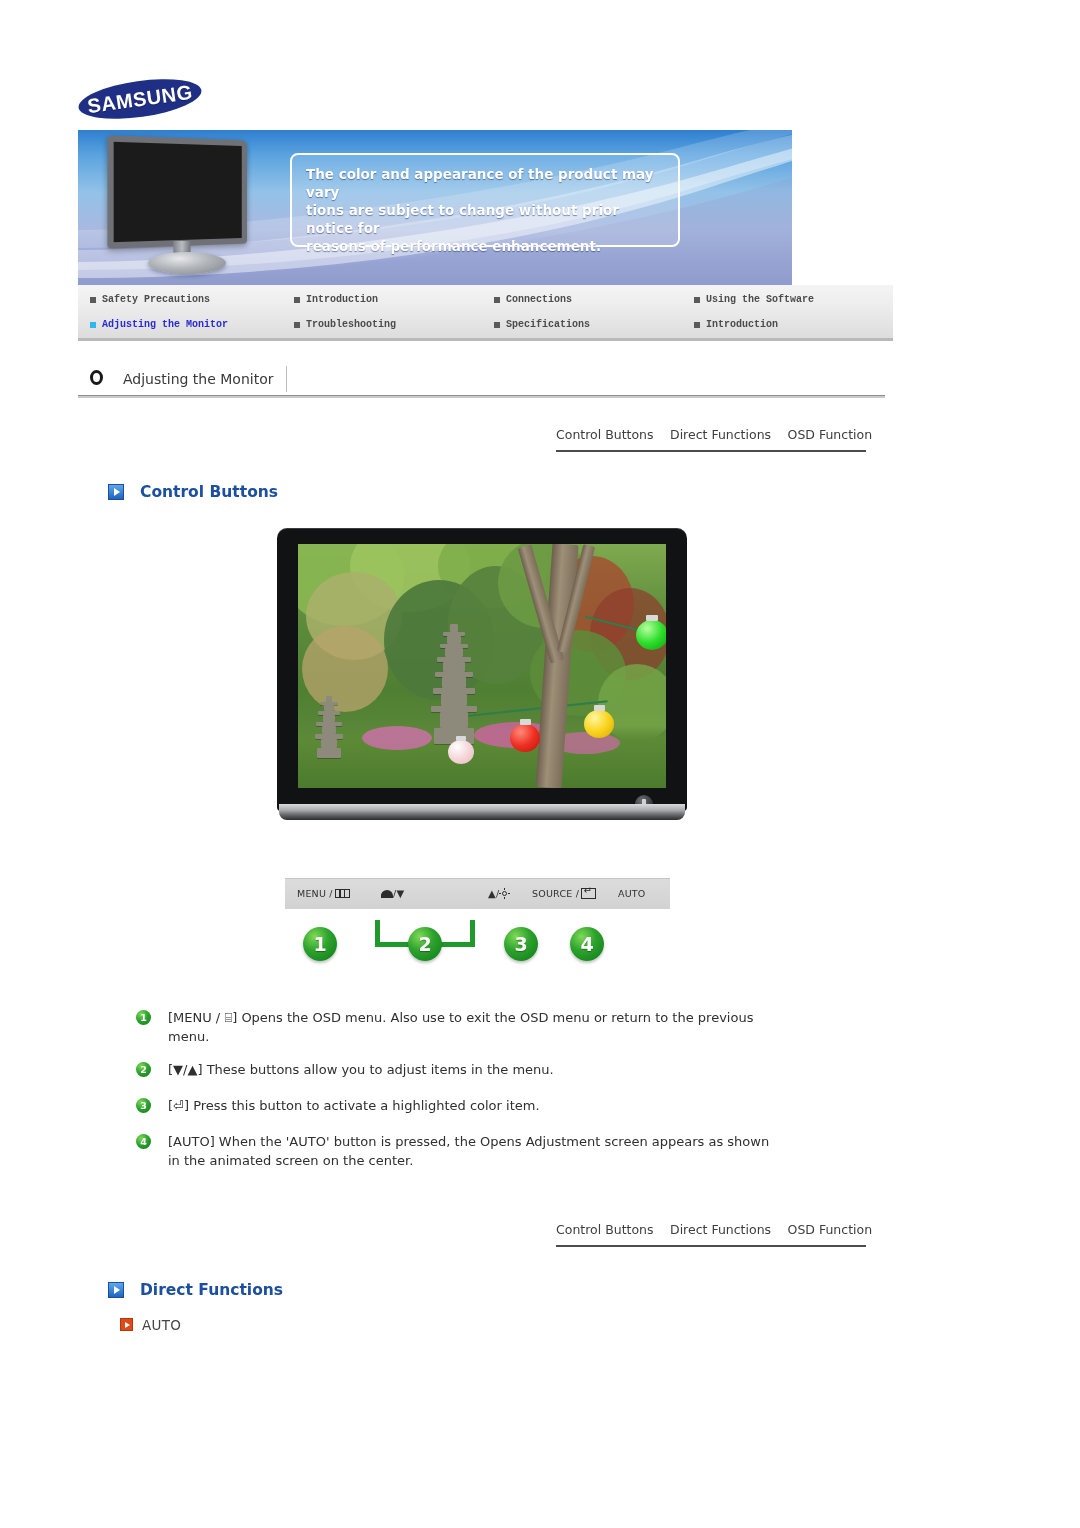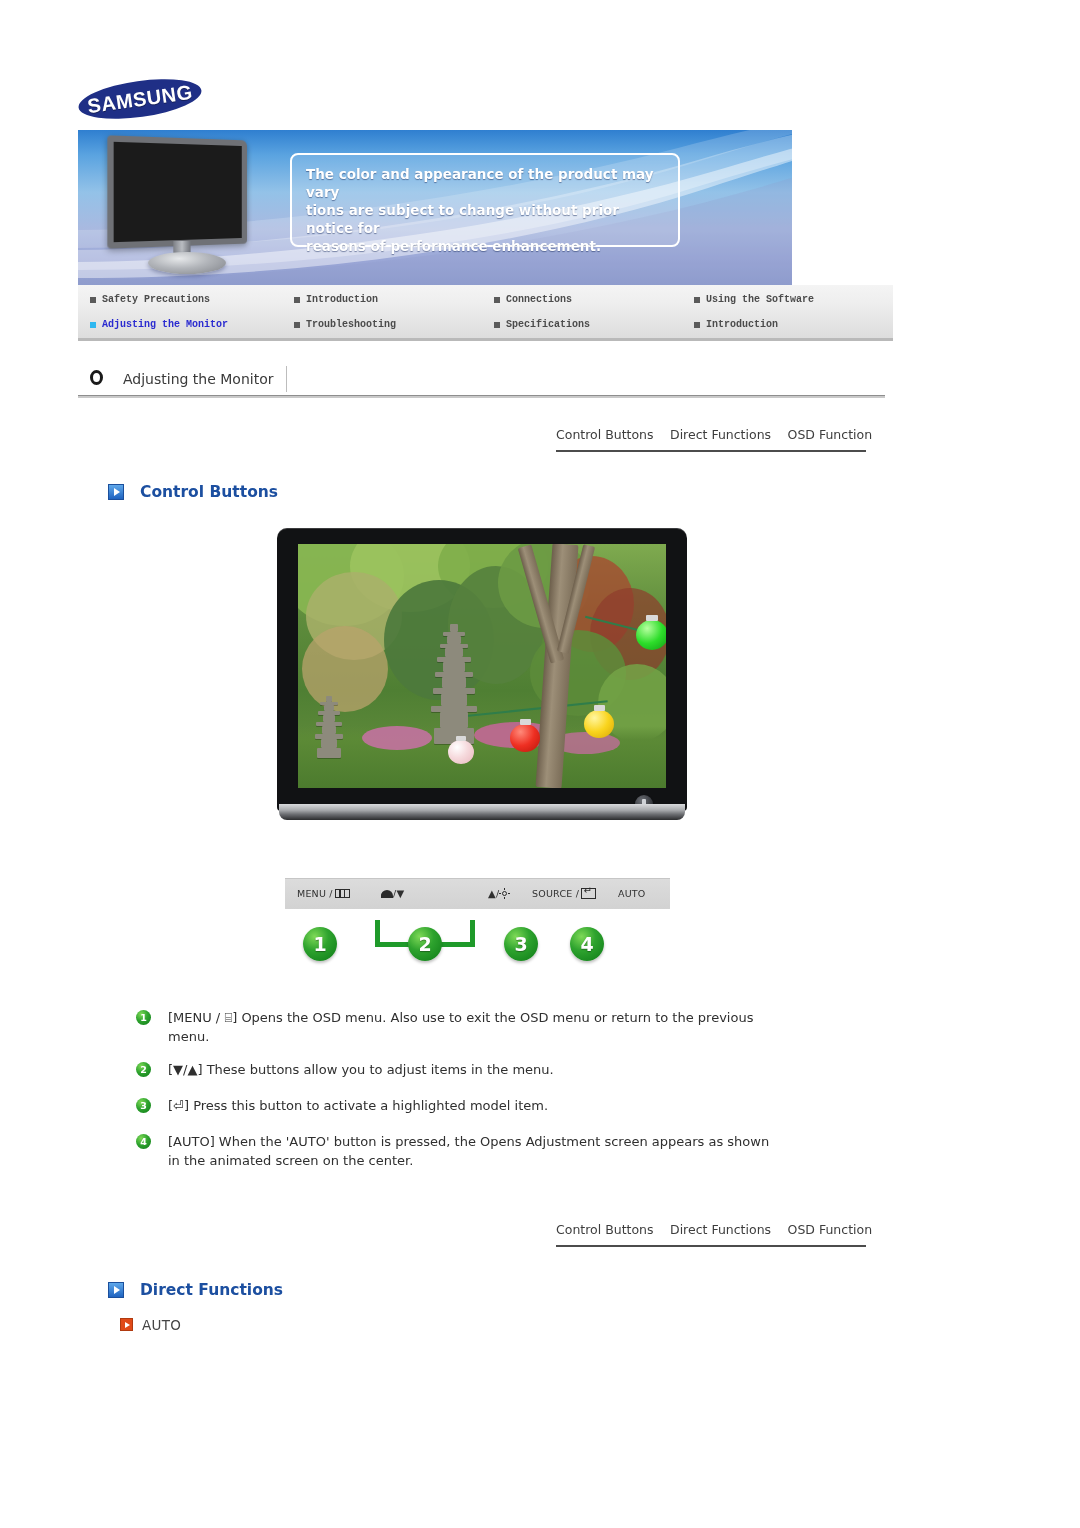--- a/index.html
+++ b/index.html
@@ -762,21 +762,21 @@
     <div class="descrow">
       <span class="dbadge">1</span>
       <span class="dtext">[MENU / ⌸] Opens the OSD menu. Also use to exit the OSD menu or return to the previous menu.</span>
     </div>
     <div class="descrow">
       <span class="dbadge">2</span>
       <span class="dtext">[▼/▲] These buttons allow you to adjust items in the menu.</span>
     </div>
     <div class="descrow">
       <span class="dbadge">3</span>
-      <span class="dtext">[⏎] Press this button to activate a highlighted model item.</span>
+      <span class="dtext">[⏎] Press this button to activate a highlighted color item.</span>
     </div>
     <div class="descrow">
       <span class="dbadge">4</span>
       <span class="dtext">[AUTO] When the 'AUTO' button is pressed, the Opens Adjustment screen appears as shown in the animated screen on the center.</span>
     </div>
   </div>
 
   <div class="tabstrip t2">
     <div class="tabs">
       <span class="tab">Control Buttons</span>

